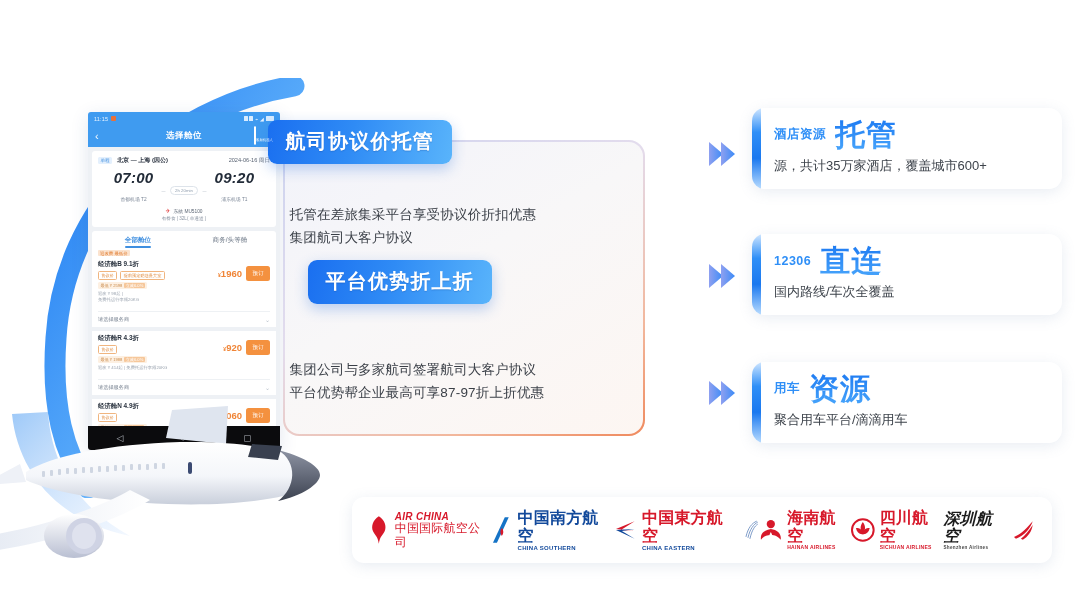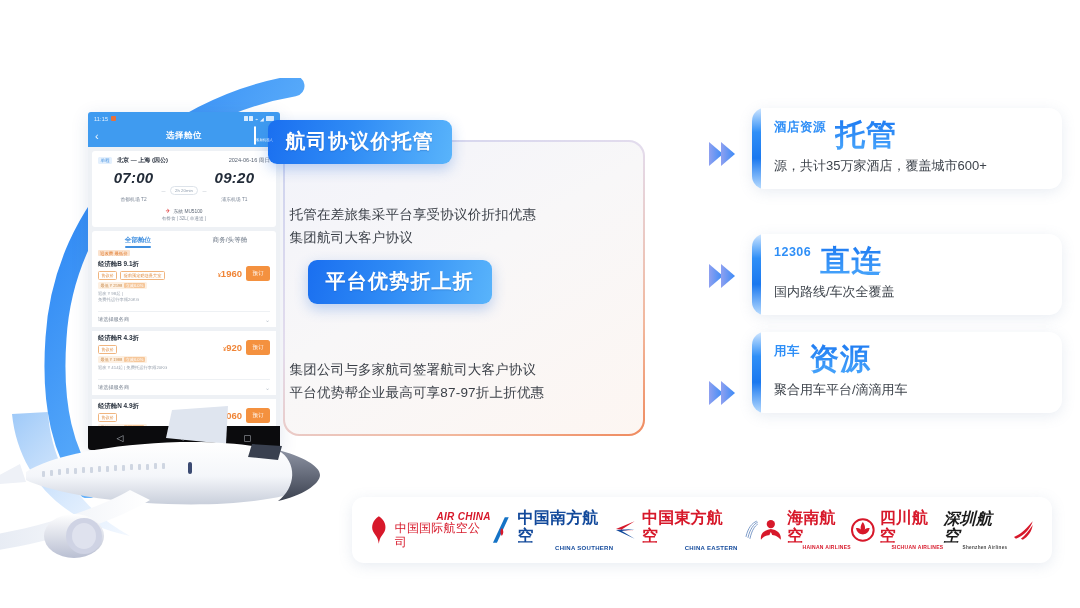--- a/index.html
+++ b/index.html
@@ -127,21 +127,21 @@
   .rcard {
     position:absolute; left:752px; width:310px; border-radius:13px;
     background:#fff; box-shadow: 0 3px 14px rgba(120,140,180,.16);
     overflow:hidden;
   }
   .rcard .stripe {
     position:absolute; left:0; top:0; bottom:0; width:9px;
     background: linear-gradient(180deg,#cfe6ff 0%, #2f8ff7 30%, #1a78ef 62%, #b9dcff 100%);
   }
   .rcard .rc-in { padding:11px 16px 13px 22px; }
-  .rc-head { display:flex; align-items:flex-start; gap:9px; }
+  .rc-head { display:flex; align-items:center; gap:9px; }
   .rc-small { font-size:12.5px; font-weight:700; color:#2f8ff7; letter-spacing:.5px; }
   .rc-big {
     font-size:30px; font-weight:800; letter-spacing:1px;
     background: linear-gradient(180deg,#1e7bf2 0%, #47a4fb 100%);
     -webkit-background-clip:text; background-clip:text; color:transparent;
     line-height:1.05;
   }
   .rc-desc { font-size:13px; color:#3d434b; line-height:1.6; margin-top:5px; }
 
   .arrow { position:absolute; left:707px; width:34px; height:28px; }
@@ -149,21 +149,21 @@
   
   .logobar {
     position:absolute; left:352px; top:497px; width:700px; height:66px;
     background:#fff; border-radius:12px;
     box-shadow:0 3px 14px rgba(120,140,180,.17);
     display:flex; align-items:center; justify-content:space-around; padding:0 16px;
   }
   .logo { display:flex; align-items:center; gap:5px; }
   .logo .lt { display:flex; flex-direction:column; line-height:1.12; }
   .l-cn { font-size:16px; font-weight:700; letter-spacing:.2px; }
-  .l-en { font-size:6px; font-weight:700; letter-spacing:.3px;text-align:right; }
+  .l-en { font-size:6px; font-weight:700; letter-spacing:.3px; }
   .red  { color:#d7182a; } .blue { color:#12499b; } .navy{color:#16357a;}
 </style>
 </head>
 <body>
 
 <div id="stage">
 
   <div class="swoosh">
     <svg width="300" height="420" viewBox="0 0 300 420" aria-hidden="true">
       <defs>
@@ -451,21 +451,21 @@
       </div>
     </div>
   </div>
 
   <div class="arrow" style="top:379px;">
     <svg width="34" height="28" viewBox="0 0 34 28" aria-hidden="true">
       <path d="M2,2 L16,14 L2,26 Z" fill="url(#ag1)"></path>
       <path d="M14,2 L28,14 L14,26 Z" fill="url(#ag1)"></path>
     </svg>
   </div>
-  <div class="rcard" style="top:332px;">
+  <div class="rcard" style="top:362px;">
     <span class="stripe"></span>
     <div class="rc-in">
       <div class="rc-head">
         <span class="rc-small">用车</span>
         <span class="rc-big">资源</span>
       </div>
       <div class="rc-desc">
         <div>聚合用车平台/滴滴用车</div>
       </div>
     </div>

